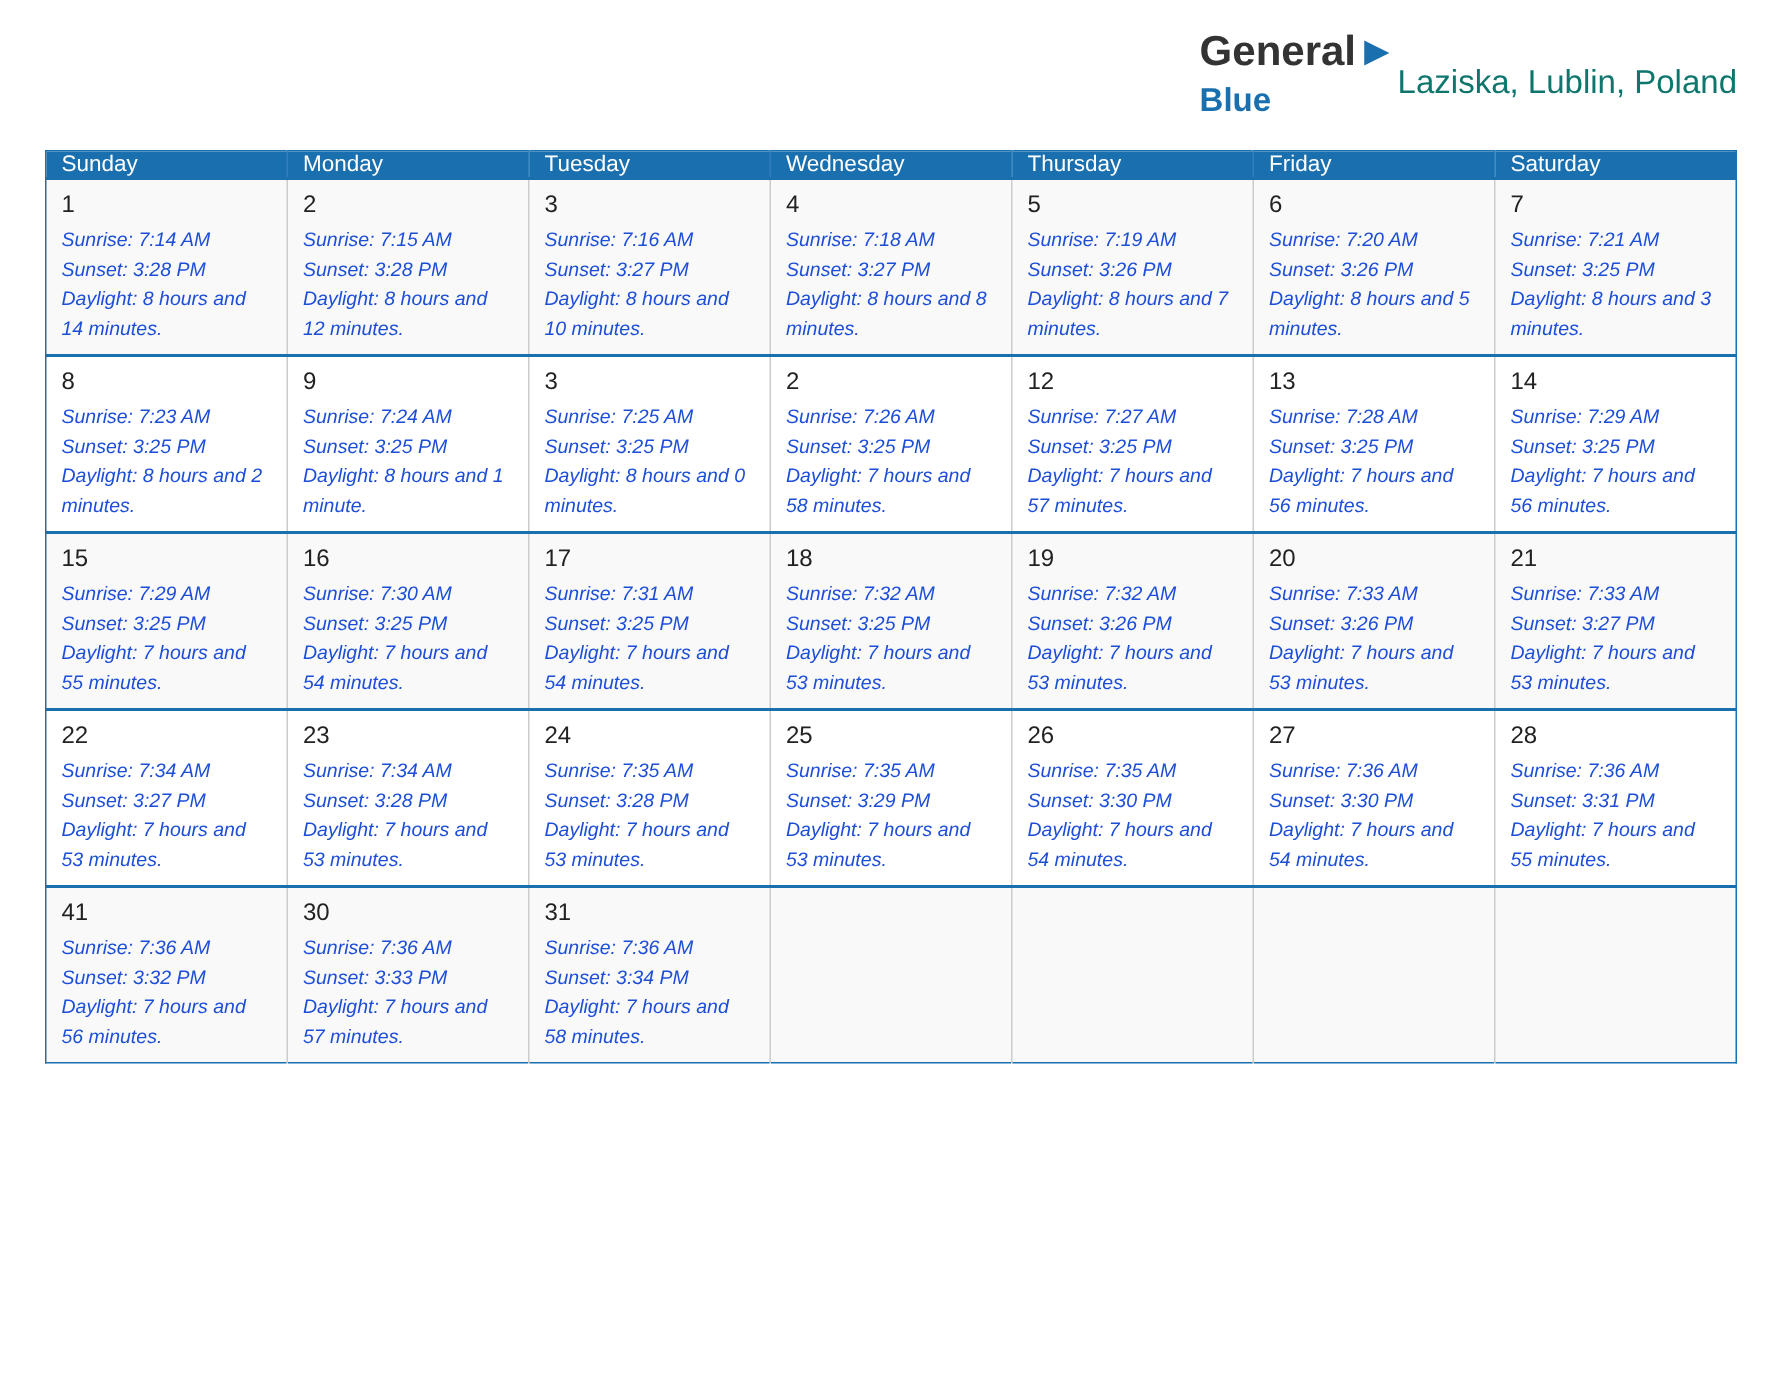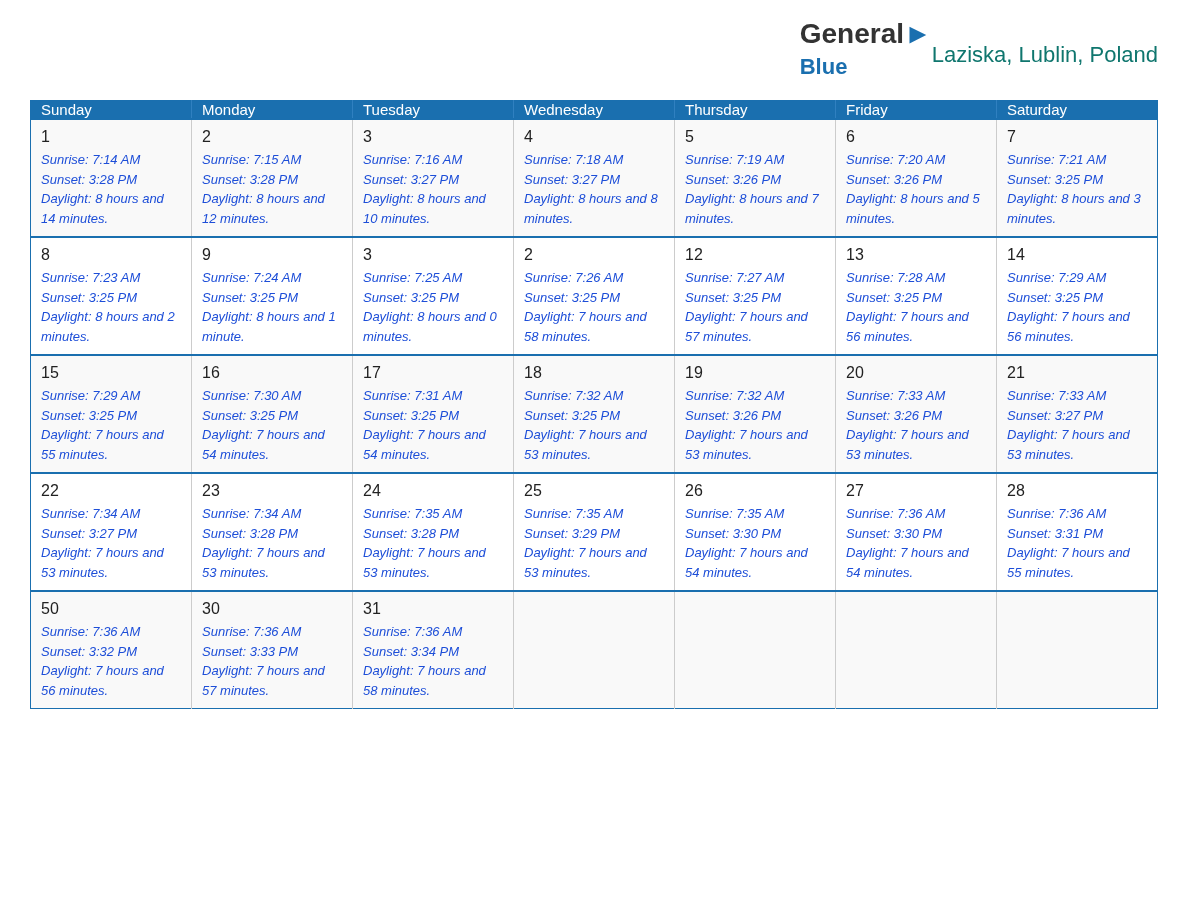--- a/index.html
+++ b/index.html
@@ -251,21 +251,21 @@
           <span class="day-num">27</span>
           <div class="day-info">Sunrise: 7:36 AM<br>Sunset: 3:30 PM<br>Daylight: 7 hours and 54 minutes.</div>
         </td>
         <td>
           <span class="day-num">28</span>
           <div class="day-info">Sunrise: 7:36 AM<br>Sunset: 3:31 PM<br>Daylight: 7 hours and 55 minutes.</div>
         </td>
       </tr>
       <tr>
         <td>
-          <span class="day-num">50</span>
+          <span class="day-num">41</span>
           <div class="day-info">Sunrise: 7:36 AM<br>Sunset: 3:32 PM<br>Daylight: 7 hours and 56 minutes.</div>
         </td>
         <td>
           <span class="day-num">30</span>
           <div class="day-info">Sunrise: 7:36 AM<br>Sunset: 3:33 PM<br>Daylight: 7 hours and 57 minutes.</div>
         </td>
         <td>
           <span class="day-num">31</span>
           <div class="day-info">Sunrise: 7:36 AM<br>Sunset: 3:34 PM<br>Daylight: 7 hours and 58 minutes.</div>
         </td>

